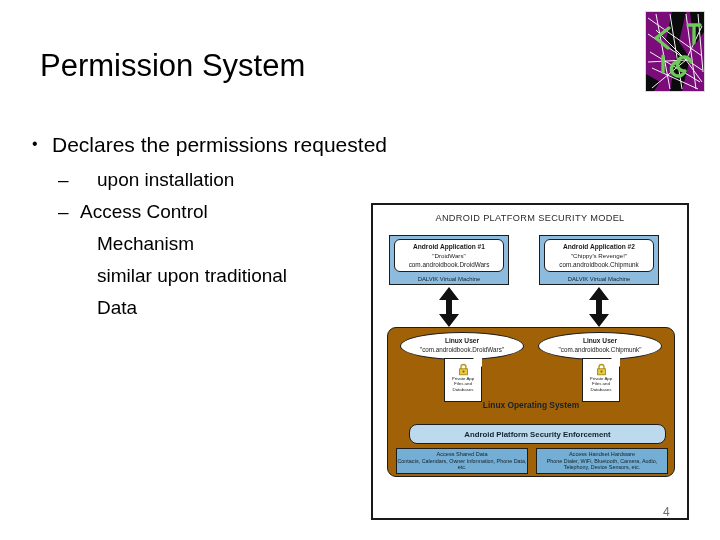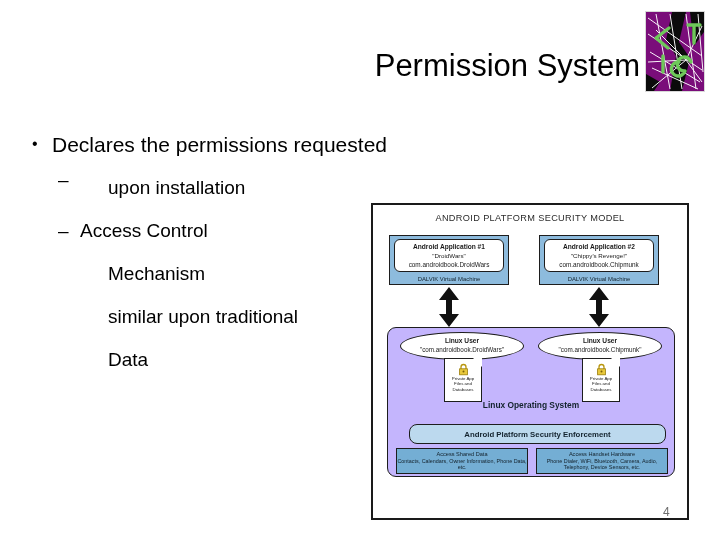--- a/index.html
+++ b/index.html
@@ -16,21 +16,21 @@
     font-family: "Liberation Sans", sans-serif;
     color: #000000;
   }
 
   
   #slide-title {
     position: absolute;
     left: 40px;
     top: 48px;
     width: 600px;
-    text-align: right;
+    text-align: left;
     font-size: 31px;
     font-weight: 400;
     line-height: 36px;
     letter-spacing: 0px;
     color: #000000;
   }
 
   
   #logo {
     position: absolute;
@@ -75,21 +75,21 @@
   }
   .lvl2 .dash-mark {
     position: absolute;
     left: 28px;
     top: 0px;
   }
   .lvl2-cont {
     font-size: 19px;
     line-height: 27px;
     padding-left: 62px;
-    margin: 16px;
+    margin: 5px;
     white-space: nowrap;
   }
 
   
   #android-diagram {
     position: absolute;
     left: 371px;
     top: 203px;
     width: 318px;
     height: 317px;
@@ -166,21 +166,21 @@
   }
   #arrow-1 { left: 65px; }
   #arrow-2 { left: 215px; }
 
   #linux-os {
     position: absolute;
     left: 14px;
     top: 122px;
     width: 288px;
     height: 150px;
-    background: #c4b5fd;
+    background: #a16207;
     border: 1.5px solid #1d1d1d;
     border-radius: 9px;
     box-sizing: border-box;
   }
   .linux-user-oval {
     position: absolute;
     top: 4px;
     width: 124px;
     height: 28px;
     background: #ffffff;

